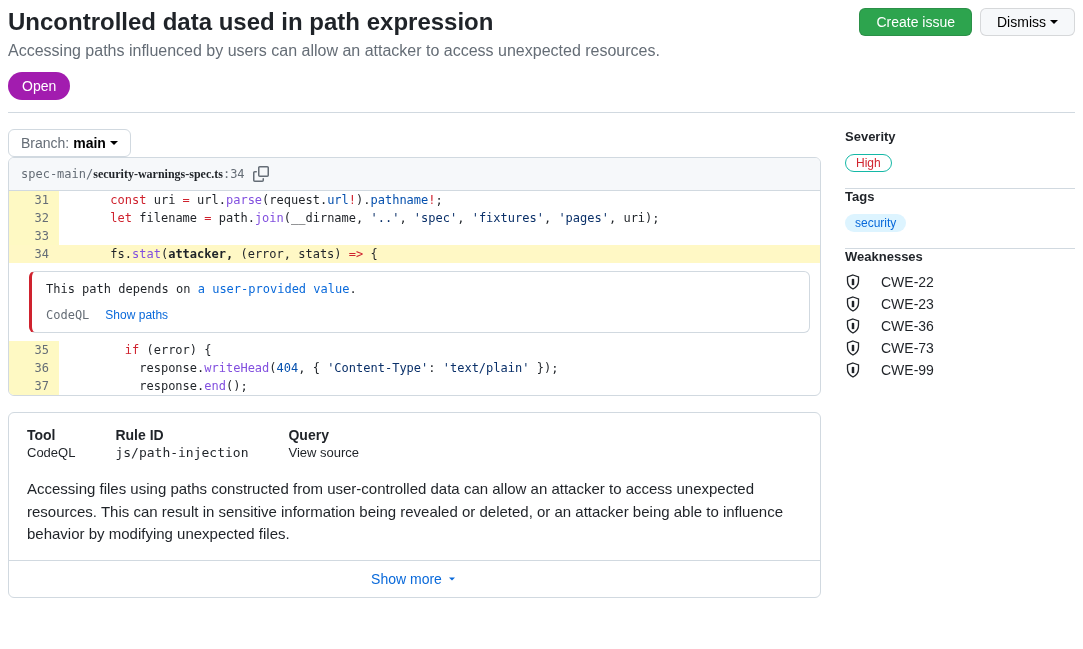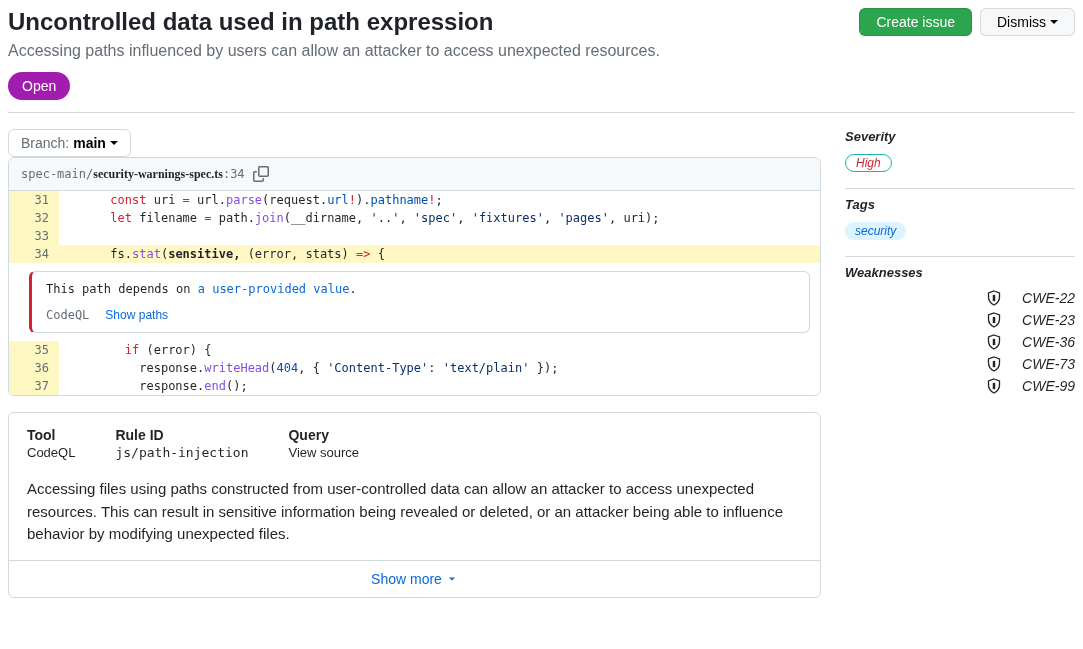--- a/index.html
+++ b/index.html
@@ -42,26 +42,26 @@
 .annotation .tool { color: #656d76; }
 .annotation .show-paths { color: #0969da; cursor: pointer; font-weight: 500; font-family: -apple-system, BlinkMacSystemFont, "Segoe UI", Helvetica, Arial, sans-serif; }
 .details-box { border: 1px solid #d1d9e0; border-radius: 6px; }
 .details-meta { display: flex; gap: 40px; padding: 14px 18px; }
 .meta-item .k { font-weight: 600; font-size: 14px; }
 .meta-item .v { font-size: 13px; color: #1f2328; margin-top: 2px; font-family: ui-monospace, SFMono-Regular, "SF Mono", Menlo, Consolas, monospace; }
 .meta-item .v.plain { font-family: inherit; }
 .meta-item .v.link { color: #1f2328; cursor: pointer; }
 .details-body { padding: 4px 18px 14px 18px; font-size: 15px; line-height: 1.5; }
 .show-more { text-align: center; padding: 10px; color: #0969da; cursor: pointer; border-top: 1px solid #d1d9e0; font-size: 14px; display: flex; align-items: center; justify-content: center; gap: 4px; }
-.side-section { margin-bottom: 8px; padding-bottom: 16px; border-bottom: 1px solid #d1d9e0; font-style: italic; }
+.side-section { margin-bottom: 0; padding-bottom: 16px; border-bottom: 1px solid #d1d9e0; }
 .side-section h3 { font-size: 13px; font-weight: 600; margin-bottom: 10px; }
 .sev-badge { display: inline-block; border: 1px solid #14b8a6; color: #d1242f; padding: 1px 10px; border-radius: 999px; font-size: 12px; font-weight: 500; }
 .tag-pill { display: inline-block; background: #ddf4ff; color: #0969da; padding: 2px 10px; border-radius: 999px; font-size: 12px; cursor: pointer; }
 .weak-list { list-style: none; }
-.weak-list li { display: flex; align-items: center; gap: 20px; margin-bottom: 6px; font-size: 14px; cursor: pointer; justify-content: flex-end; }
+.weak-list li { display: flex; align-items: center; gap: 20px; margin-bottom: 6px; font-size: 14px; cursor: pointer; }
 .shield { width: 16px; height: 16px; flex-shrink: 0; }
 .caret { display: inline-block; width: 0; height: 0; border-left: 4px solid transparent; border-right: 4px solid transparent; border-top: 4px solid currentColor; vertical-align: middle; }
 </style>
 </head>
 <body>
 
 <div class="header-row">
   <div class="title-block">
     <h1>Uncontrolled data used in path expression</h1>
     <div class="subtitle">Accessing paths influenced by users can allow an attacker to access unexpected resources.</div>
@@ -103,21 +103,21 @@
         <tr>
               <td class="ln">32</td>
               <td class="code">      <span class="tk-kw">let</span> filename <span class="tk-kw">=</span> path.<span class="tk-fn">join</span>(__dirname, <span class="tk-str">'..'</span>, <span class="tk-str">'spec'</span>, <span class="tk-str">'fixtures'</span>, <span class="tk-str">'pages'</span>, uri);</td>
             </tr>
         <tr>
               <td class="ln">33</td>
               <td class="code"></td>
             </tr>
         <tr class="hl">
               <td class="ln">34</td>
-              <td class="code">      fs.<span class="tk-fn">stat</span>(<span class="tk-bold">sensitive,</span> (error, stats) <span class="tk-kw">=&gt;</span> {</td>
+              <td class="code">      fs.<span class="tk-fn">stat</span>(<span class="tk-bold">attacker,</span> (error, stats) <span class="tk-kw">=&gt;</span> {</td>
             </tr>
         <tr class="annotation-wrap">
               <td colspan="2">
           <div class="annotation">
             <div><span>This path depends on </span><span class="link">a user-provided value</span><span>.</span></div>
             <div class="footer">
               <span class="tool">CodeQL</span>
               <span class="show-paths">Show paths</span>
             </div>
           </div>

